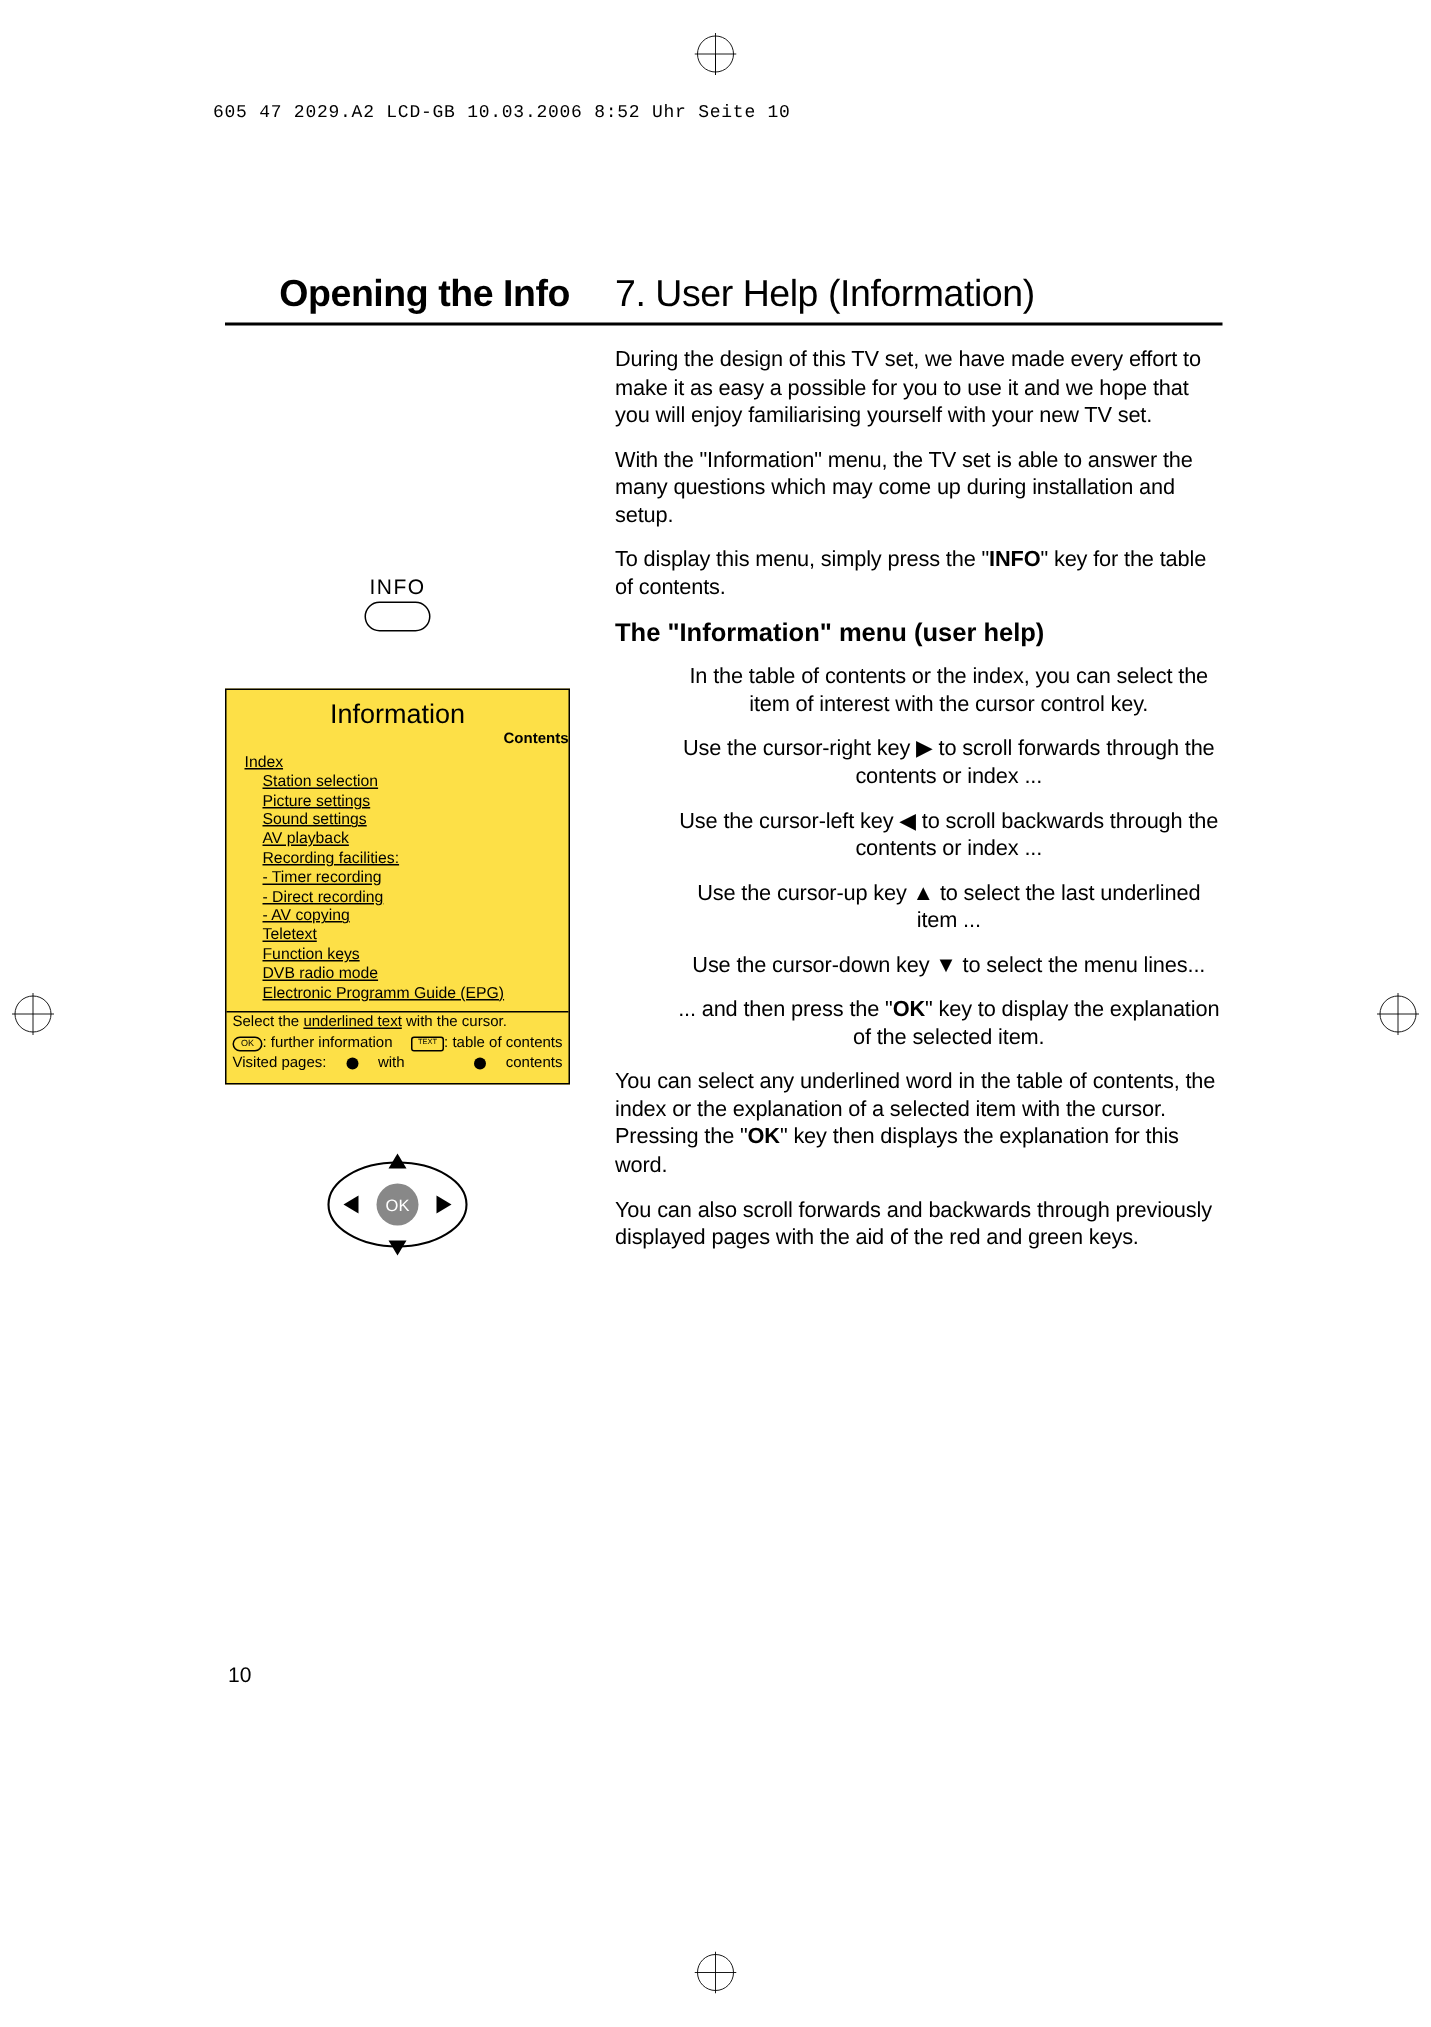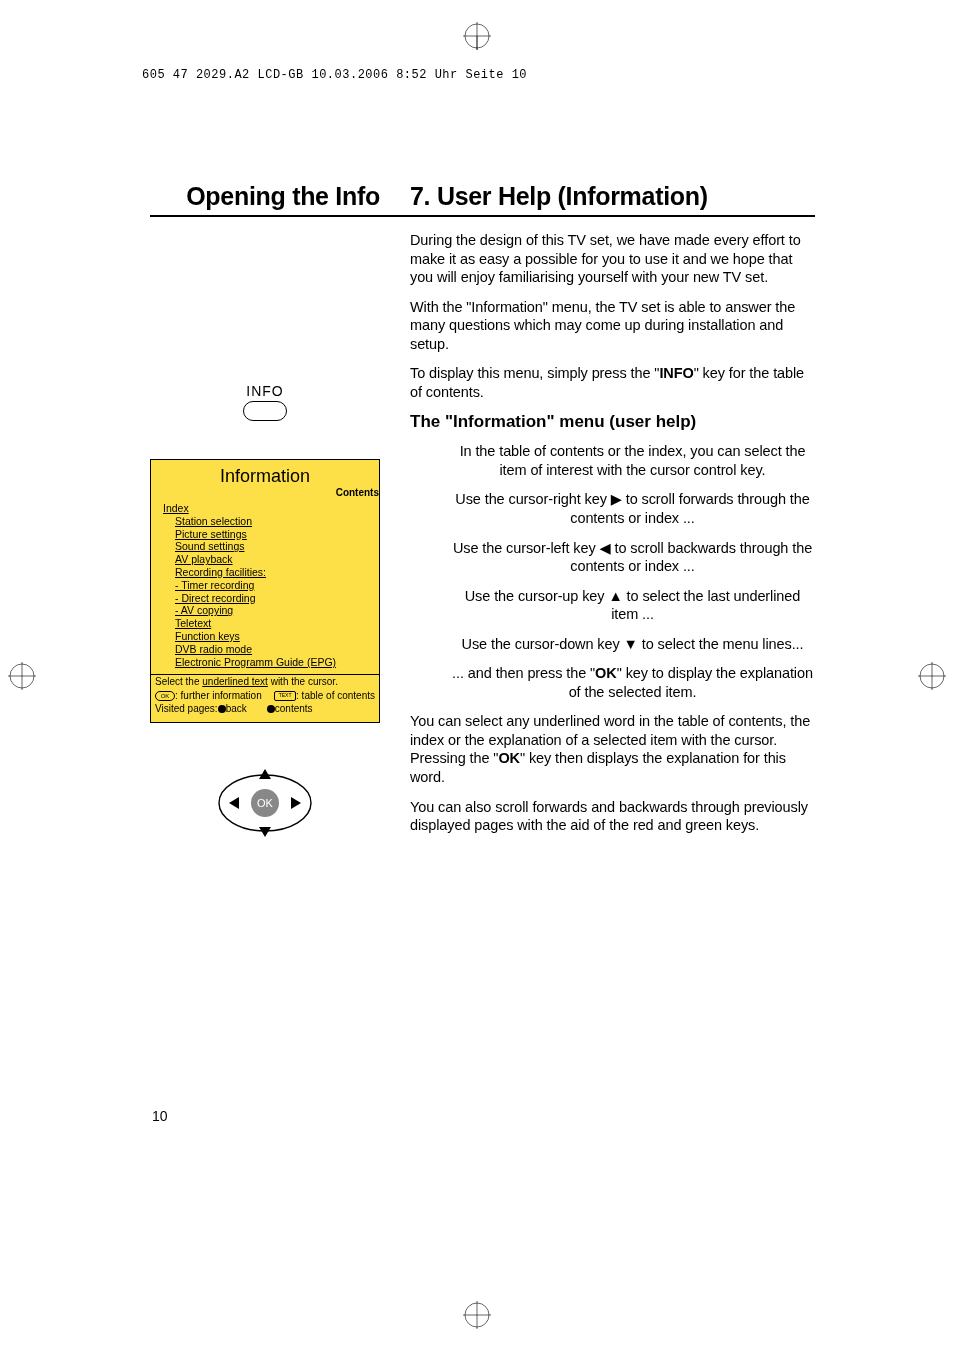--- a/index.html
+++ b/index.html
@@ -54,21 +54,21 @@
       flex: 0 0 260px;
       font-size: 25px;
       font-weight: bold;
       text-align: right;
       padding-right: 30px;
       letter-spacing: -0.3px;
     }
     .title-right {
       flex: 1;
       font-size: 25px;
-      font-weight: bold;
+      font-weight: normal;
       letter-spacing: -0.3px;
     }
     .columns {
       display: flex;
     }
     .left-col {
       flex: 0 0 260px;
       padding-right: 30px;
     }
     .right-col {
@@ -133,21 +133,21 @@
     }
     .info-box-list span { text-decoration: underline; display: block; }
     .info-box-list .indent1 { padding-left: 12px; }
     .info-box-foot {
       border-top: 1px solid #000;
       font-size: 10px;
       line-height: 1.35;
       padding: 0 4px 6px 4px;
     }
     .info-box-foot .u { text-decoration: underline; }
-    .foot-row { display: flex; align-items: center; gap: 0; }
+    .foot-row { display: flex; align-items: center; gap: 0; justify-content: space-between; }
     .ok-pill {
       display: inline-flex;
       align-items: center;
       justify-content: center;
       width: 20px; height: 10px;
       border: 1px solid #000;
       border-radius: 5px;
       font-size: 6px;
     }
     .text-pill {
@@ -239,21 +239,21 @@
           <div class="foot-row">
             <span class="ok-pill">OK</span>
             <span>: further information</span>
             <span style="flex:1"></span>
             <span class="text-pill">TEXT</span>
             <span>: table of contents</span>
           </div>
           <div class="foot-row">
             <span>Visited pages:</span>
             <span class="dot"></span>
-            <span>back</span>
+            <span>with</span>
             <span style="width:20px"></span>
             <span class="dot"></span>
             <span>contents</span>
           </div>
         </div>
       </div>
 
       <div class="nav-pad">
         <svg viewBox="0 0 96 80" width="96" height="80">
           <ellipse cx="48" cy="40" rx="46" ry="28" fill="none" stroke="#000" stroke-width="1.4"></ellipse>

